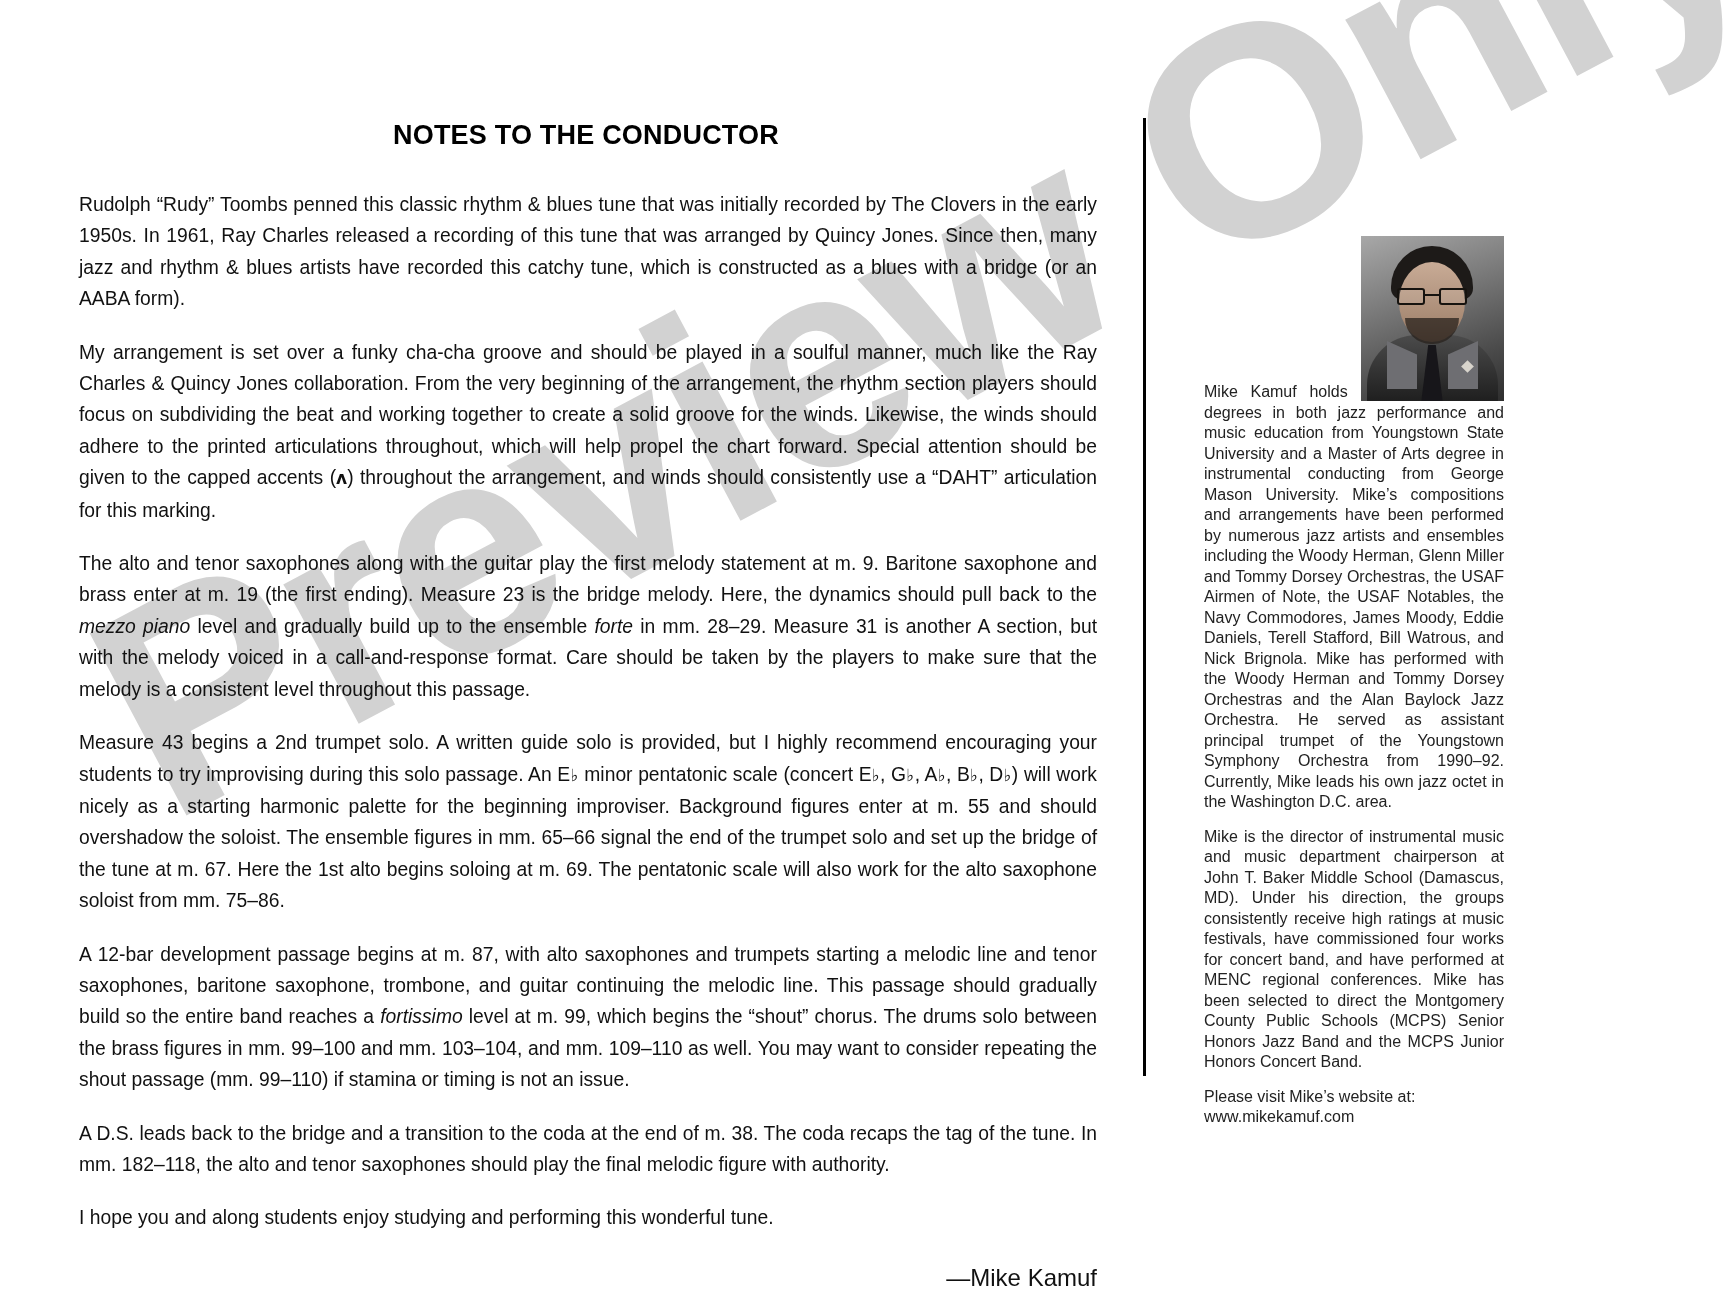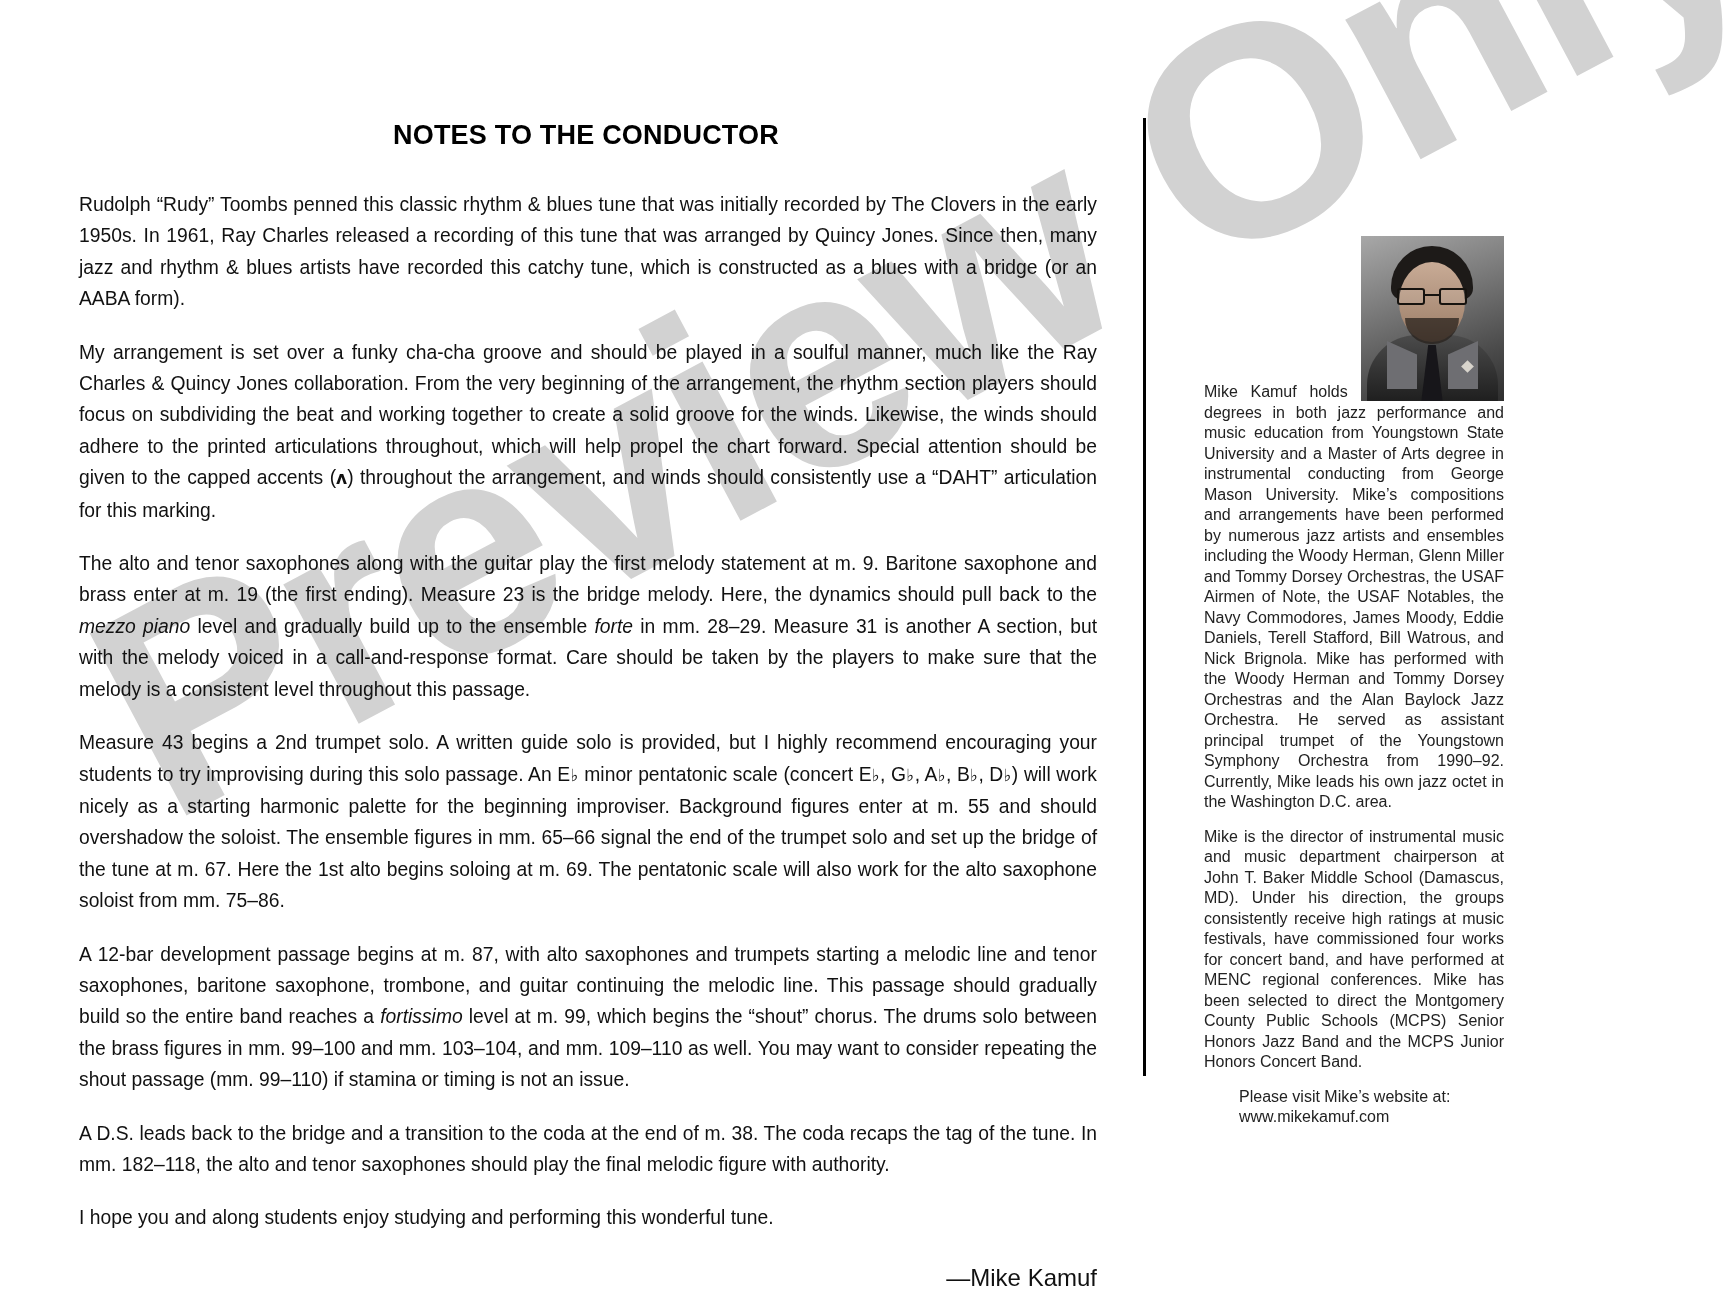--- a/index.html
+++ b/index.html
@@ -200,21 +200,21 @@
 
   .bio-par {
     font-size: 16px;
     line-height: 20.5px;
     color: #222;
     text-align: justify;
     margin: 0 0 14px 0;
     font-family: "Liberation Sans", sans-serif;
   }
   #bio-body { margin-top: 20px; }
-  .bio-par.last { text-align: left; margin-bottom: 0; margin-left: 35px; }
+  .bio-par.last { text-align: left; margin-bottom: 0; }
 </style>
 </head>
 <body>
 
 <div id="page">
 
   <div id="watermark">
     <div class="wm-text">Preview Only</div>
   </div>
 

